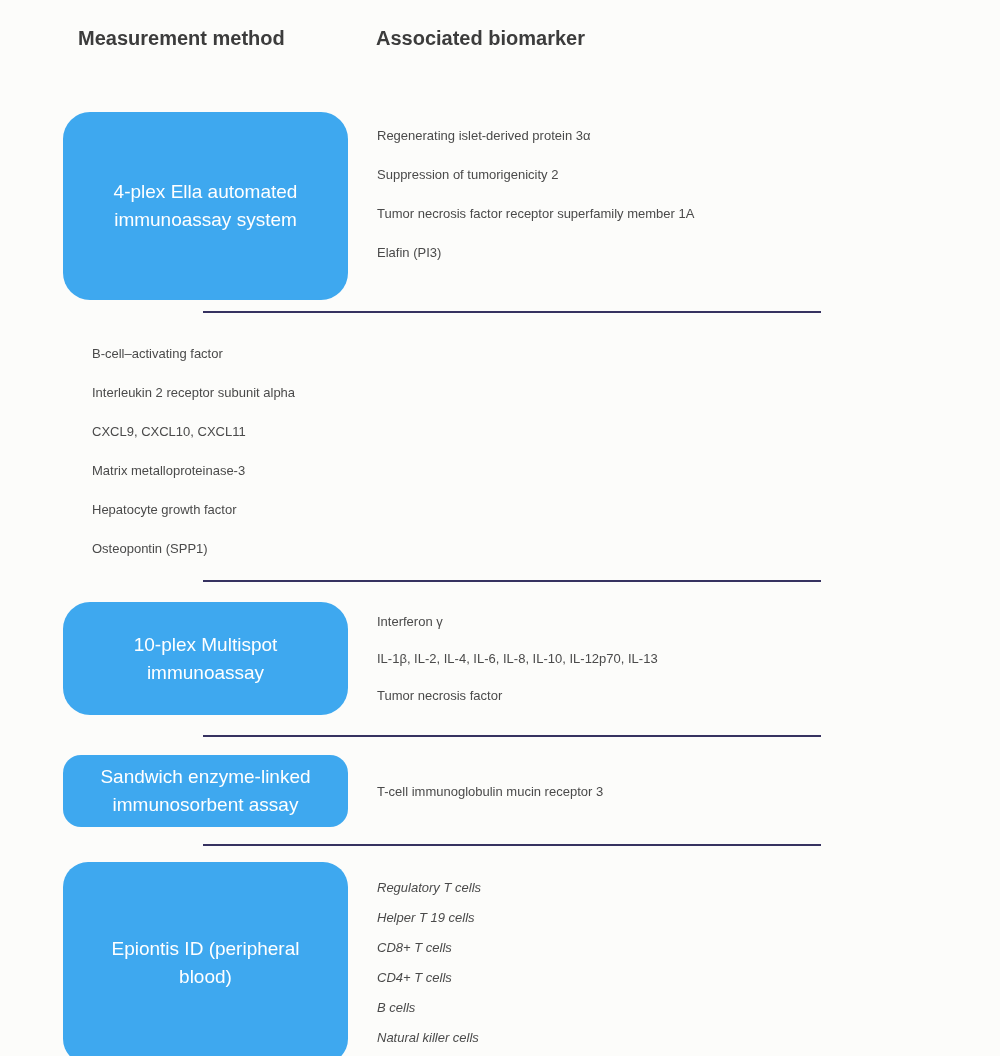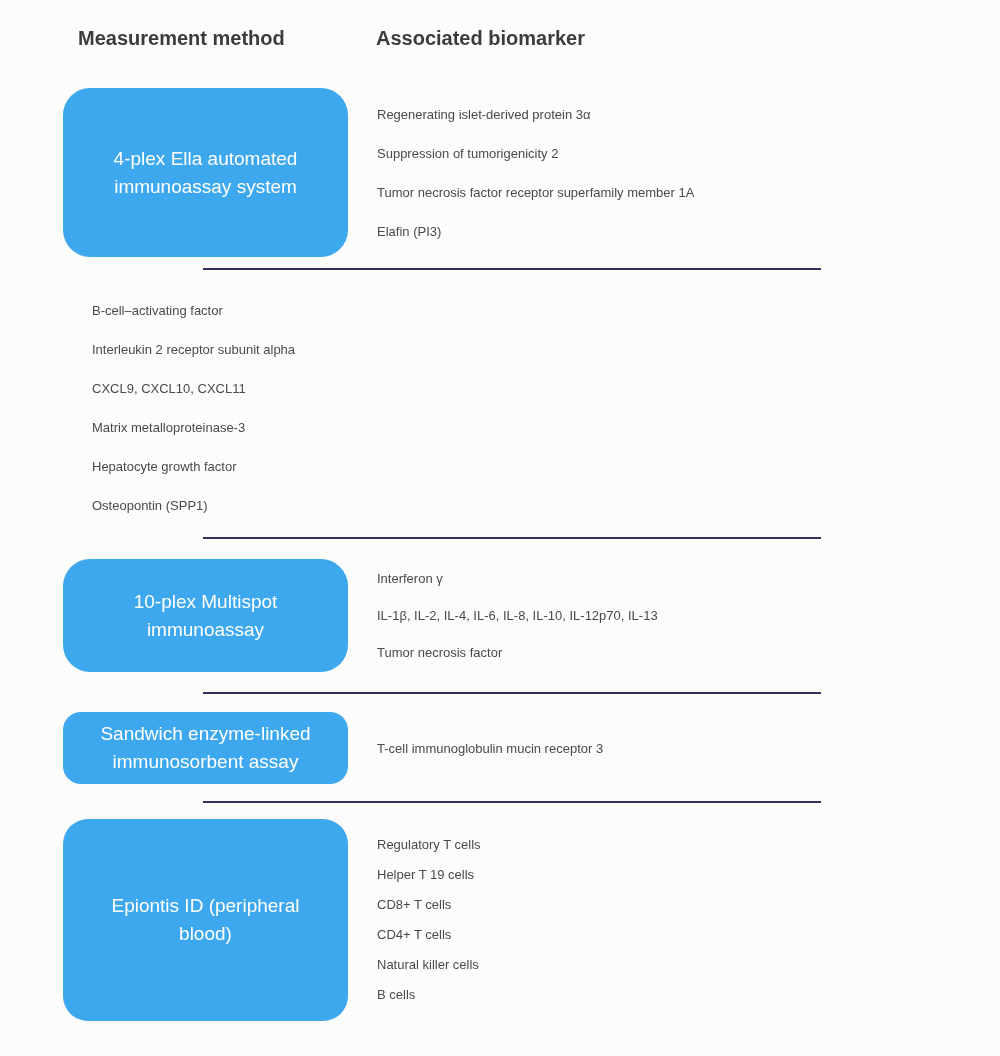--- a/index.html
+++ b/index.html
@@ -40,36 +40,36 @@
     color: #FFFFFF;
     display: flex;
     align-items: center;
     justify-content: center;
     text-align: center;
     font-size: 19px;
     line-height: 28px;
     padding: 0 20px;
   }
   .method-box span { white-space: pre-line; }
-  .box-1 { height: 169px; }
+  .box-1 { height: 188px; margin-top: 24px; }
   .box-2 { height: 230px; }
   .box-3 { height: 113px; }
   .box-4 { height: 72px; border-radius: 18px; }
   .box-5 { height: 202px; border-radius: 25px; }
 
   .biomarkers {
     list-style: none;
     margin: 0 0 0 29px;
     padding: 0;
     color: #4A4A4A;
     font-size: 13px;
   }
   .lh39 li { line-height: 39px; }
   .lh37 li { line-height: 37px; }
-  .lh30 li { line-height: 30px; }
+  .lh30 li { line-height: 30px; font-style: italic; }
 
   .separator {
     height: 2px;
     width: 618px;
     background: #363260;
     margin-left: 203px;
   }
   .sep-1 { margin-top: 11px; margin-bottom: 21px; }
   .sep-2 { margin-top: 12px; margin-bottom: 20px; }
   .sep-3 { margin-top: 20px; margin-bottom: 18px; }
@@ -142,18 +142,18 @@
   <div class="row">
     <div class="method-box box-5">
       <span>Epiontis ID (peripheral
 blood)</span>
     </div>
     <ul class="biomarkers lh30">
       <li>Regulatory T cells</li>
       <li>Helper T 19 cells</li>
       <li>CD8+ T cells</li>
       <li>CD4+ T cells</li>
+      <li>B cells</li>
       <li>Natural killer cells</li>
-      <li>B cells</li>
     </ul>
   </div>
 
 </div>
 
 </body></html>

